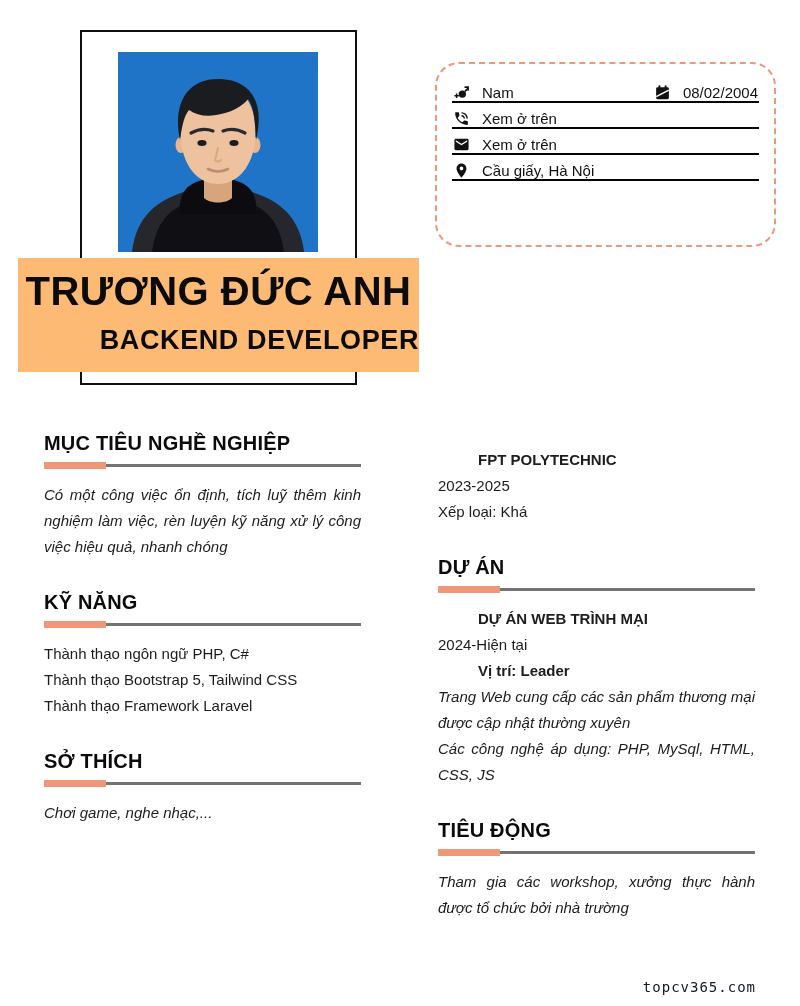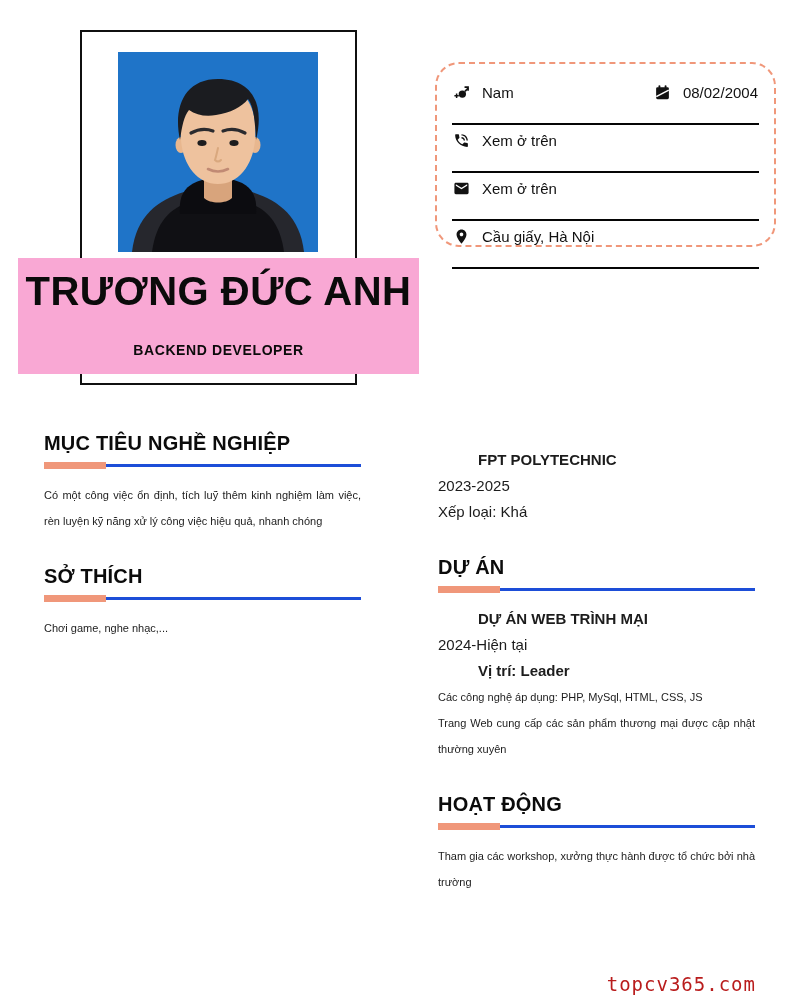--- a/index.html
+++ b/index.html
@@ -15,71 +15,71 @@
   
   .photo-frame {
     position:absolute; left:80px; top:30px; width:277px; height:355px;
     border:2px solid var(--ink);
   }
   .photo {
     position:absolute; left:36px; top:20px; width:200px; height:200px; display:block;
   }
   .name-block {
     position:absolute; left:18px; top:258px; width:401px;
-    background:#f9a8d4; text-align:center; padding:10px 0 16px 0;
+    background:#fdba74; text-align:center; padding:10px 0 16px 0;
   }
   .name-block h1 {
     margin:0; font-size:40px; line-height:46px; font-weight:bold;
     letter-spacing:0.5px; color:#0b0b0b; white-space:nowrap;
   }
   .name-block .job-title {
-    margin-top:28px; font-size:14px; font-weight:bold; letter-spacing:0.6px; color:#0b0b0b;
+    margin-top:11px; font-size:27px; font-weight:bold; letter-spacing:0.6px; color:#0b0b0b;text-align:right;
   }
 
   .contact-card {
     position:absolute; left:435px; top:62px; width:341px; height:185px;
     border:2px dashed var(--accent); border-radius:24px;
     padding:13px 15px 0 15px;
   }
   .contact-row {
     display:flex; align-items:center; gap:12px;
     border-bottom:2px solid #050505;
-    padding:7px 1px 22px 1px; font-size:15px; color:#111;
+    padding:7px 1px 0 1px; font-size:15px; color:#111;
   }
   .contact-row.spread { justify-content:space-between; }
   .c-group { display:flex; align-items:center; gap:12px; }
   .icon { display:inline-flex; width:17px; height:17px; flex:0 0 auto; }
   .icon svg { width:17px; height:17px; }
 
   
   .columns {
     position:absolute; left:0; top:432px; width:800px;
     padding:0 45px 0 44px; display:flex; gap:77px;
   }
   .col { flex:1; min-width:0; }
   section { margin-bottom:31px; }
   .sec-title {
     margin:0; font-size:20px; font-weight:bold; letter-spacing:0.2px; color:#0b0b0b;
-    padding-bottom:9px; border-bottom:3px solid #1d4ed8; position:relative;
+    padding-bottom:9px; border-bottom:3px solid #737373; position:relative;
   }
   .sec-title::after {
     content:""; position:absolute; left:0; bottom:-5px;
     width:62px; height:7px; background:var(--accent);
   }
   .sec-body { margin-top:15px; }
   .line { font-size:15px; line-height:26px; }
-  p.para { margin:0; font-size:11px; line-height:26px; }
+  p.para { margin:0; font-size:15px; line-height:26px;font-style:italic; }
   .just { text-align:justify; }
   .bold { font-weight:bold;margin-left:40px; }
   .italic { }
 
   .watermark {
     position:absolute; right:44px; bottom:11px;
     font-family:"DejaVu Sans Mono","Liberation Mono",monospace;
-    font-size:19px; letter-spacing:1px; color:#b91c1c;
+    font-size:14px; letter-spacing:1px; color:#0f172a;
   }
 </style>
 </head>
 <body>
 
 <div class="page">
 
   <div class="photo-frame">
     <svg class="photo" viewBox="0 0 200 200" xmlns="http://www.w3.org/2000/svg">
       <rect width="200" height="200" fill="#1F74C8"></rect>
@@ -162,20 +162,28 @@
   <div class="columns">
     <div class="col">
 
       <section>
         <h2 class="sec-title">MỤC TIÊU NGHỀ NGHIỆP</h2>
         <div class="sec-body">
           <p class="para just">Có một công việc ổn định, tích luỹ thêm kinh nghiệm làm việc, rèn luyện kỹ năng xử lý công việc hiệu quả, nhanh chóng</p>
         </div>
       </section>
 
+      <section>
+        <h2 class="sec-title">KỸ NĂNG</h2>
+        <div class="sec-body">
+          <div class="line">Thành thạo ngôn ngữ PHP, C#</div>
+          <div class="line">Thành thạo Bootstrap 5, Tailwind CSS</div>
+          <div class="line">Thành thạo Framework Laravel</div>
+        </div>
+      </section>
 
       <section>
         <h2 class="sec-title">SỞ THÍCH</h2>
         <div class="sec-body">
           <p class="para">Chơi game, nghe nhạc,...</p>
         </div>
       </section>
 
     </div>
     <div class="col">
@@ -187,27 +195,27 @@
           <div class="line">Xếp loại: Khá</div>
         </div>
       </section>
 
       <section>
         <h2 class="sec-title">DỰ ÁN</h2>
         <div class="sec-body">
           <div class="line bold">DỰ ÁN WEB TRÌNH MẠI</div>
           <div class="line italic">2024-Hiện tại</div>
           <div class="line bold">Vị trí: Leader</div>
+          <p class="para just">Trang Web cung cấp các sản phẩm thương mại được cập nhật thường xuyên</p>
           <p class="para just">Các công nghệ áp dụng: PHP, MySql, HTML, CSS, JS</p>
-          <p class="para just">Trang Web cung cấp các sản phẩm thương mại được cập nhật thường xuyên</p>
-        </div>
-      </section>
-
-      <section>
-        <h2 class="sec-title">HOẠT ĐỘNG</h2>
+        </div>
+      </section>
+
+      <section>
+        <h2 class="sec-title">TIÊU ĐỘNG</h2>
         <div class="sec-body">
           <p class="para just">Tham gia các workshop, xưởng thực hành được tổ chức bởi nhà trường</p>
         </div>
       </section>
 
     </div>
   </div>
 
   <div class="watermark">topcv365.com</div>
 </div>

